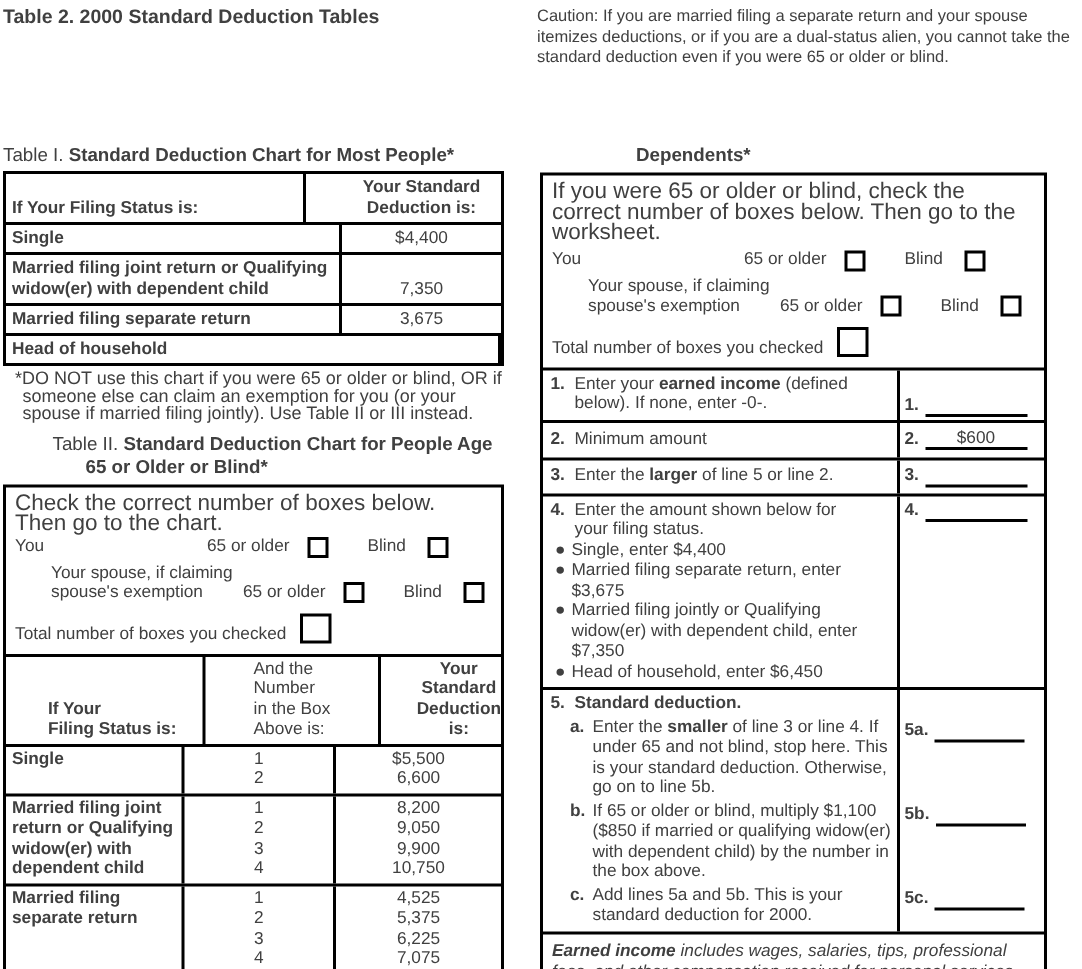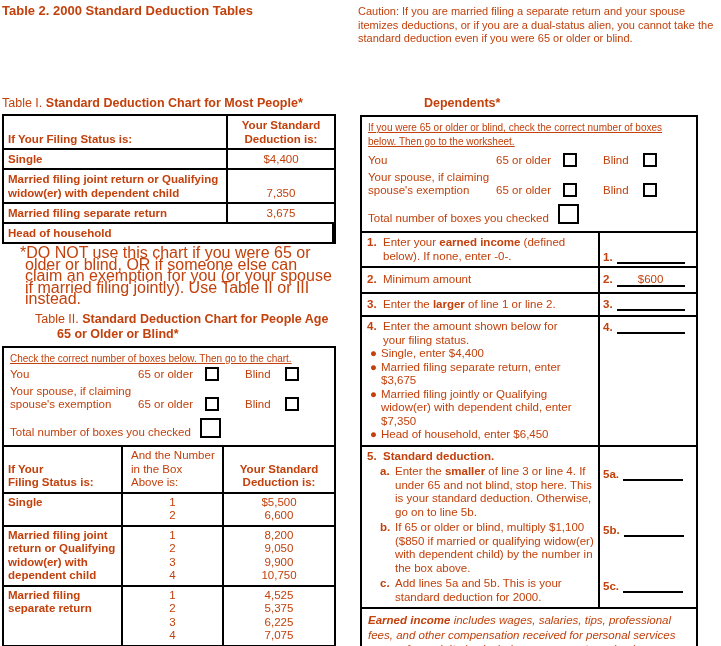--- a/index.html
+++ b/index.html
@@ -1,51 +1,51 @@
 <!DOCTYPE html>
 <html><head>
 <meta charset="utf-8">
 <style>
   * { margin:0; padding:0; box-sizing:border-box; }
   html,body { background:#fff; }
   .page { position:relative; width:721px; height:646px; background:#fff;
-          font-family:"Liberation Sans", sans-serif; color:#c2410c; overflow:hidden; }
+          font-family:"Liberation Sans", sans-serif; color:#404040; overflow:hidden; }
 
   .page-title { position:absolute; left:2px; top:3px; width:345px; font-size:13px; font-weight:bold; }
   .caution { position:absolute; left:358px; top:5px; width:362px; font-size:11px; line-height:13.5px; }
 
   .col-left  { position:absolute; left:2px;  top:96px; width:334px; }
   .col-right { position:absolute; left:360px; top:96px; width:338px; }
 
   .tbl-title { font-size:12.5px; line-height:15px; margin-bottom:3px; }
   .tbl-title .tlabel { font-weight:normal; }
   .tbl-title .ttext  { font-weight:bold; }
   .title-line2 { font-weight:bold; font-size:12.5px; line-height:15px; }
   .ind55 { padding-left:55px; }
   .ind64 { padding-left:64px; }
 
   .box { border:2px solid #000; background:#fff; }
-  .prewrap { white-space:pre-line; }
+  .prewrap { white-space:pre-line;margin-left:24px; }
 
   
   .t1-row { display:flex; border-top:2px solid #000; }
   .t1-row:first-child { border-top:none; }
   .t1-left { flex:1; border-right:2px solid #000; padding:2px 5px 2px 4px; font-weight:bold;
              font-size:11.5px; line-height:14px; display:flex; align-items:flex-end; }
   .t1-right { width:106px; font-size:11.5px; line-height:14px; display:flex;
               align-items:flex-end; justify-content:center; padding:2px 0; }
   .t1-head .t1-left { min-height:31px; }
   .t1-head .t1-right { align-items:center; text-align:center; font-weight:bold; }
   .t1-data { min-height:18px; }
 
-  .fnote { font-size:16px; line-height:11.5px; margin:3px 0 7px 18px; padding-left:5px; text-indent:-5px; }
+  .fnote { font-size:12px; line-height:11.5px; margin:3px 0 7px 8px; padding-left:5px; text-indent:-5px; }
 
   
   .cbsec { padding:4px 6px 7px 6px; }
-  .cb-intro { font-size:10px; line-height:13.5px;text-decoration:underline; }
+  .cb-intro { font-size:15px; line-height:13.5px; }
   .cb-row { display:flex; align-items:center; font-size:11.5px; line-height:13px; margin-top:2px; }
   .cb-row.spouse { align-items:flex-end; margin-top:4px; }
   .cb-l { width:128px; }
   .cb-age { width:67px; }
   .cbx { width:14px; height:14px; border:2px solid #000; display:inline-block; flex:none; }
   .cb-gap { width:26px; flex:none; }
   .cb-blind { width:40px; }
   .cb-total { display:flex; align-items:flex-end; margin-top:7px; font-weight:normal; font-size:11.5px; }
   .cbx-big { width:21px; height:20px; border:2px solid #000; margin-left:9px; flex:none; }
 
@@ -285,21 +285,21 @@
               <span>2.</span>
               <span class="eline">$600</span>
             </span>
         </div>
       </div>
 
       <div class="ws-row">
         <div class="ws-desc" style="padding-top:4px;padding-bottom:4px;">
           <div class="num-item">
             <span class="ni-n">3.</span>
-            <span class="ni-t"><span>Enter the </span><b>larger</b><span> of line 1 or line 2.</span></span>
+            <span class="ni-t"><span>Enter the </span><b>larger</b><span> of line 5 or line 2.</span></span>
           </div>
         </div>
         <div class="ws-entry e-center">
           <span class="entry">
               <span>3.</span>
               <span class="eline"></span>
             </span>
         </div>
       </div>
 

